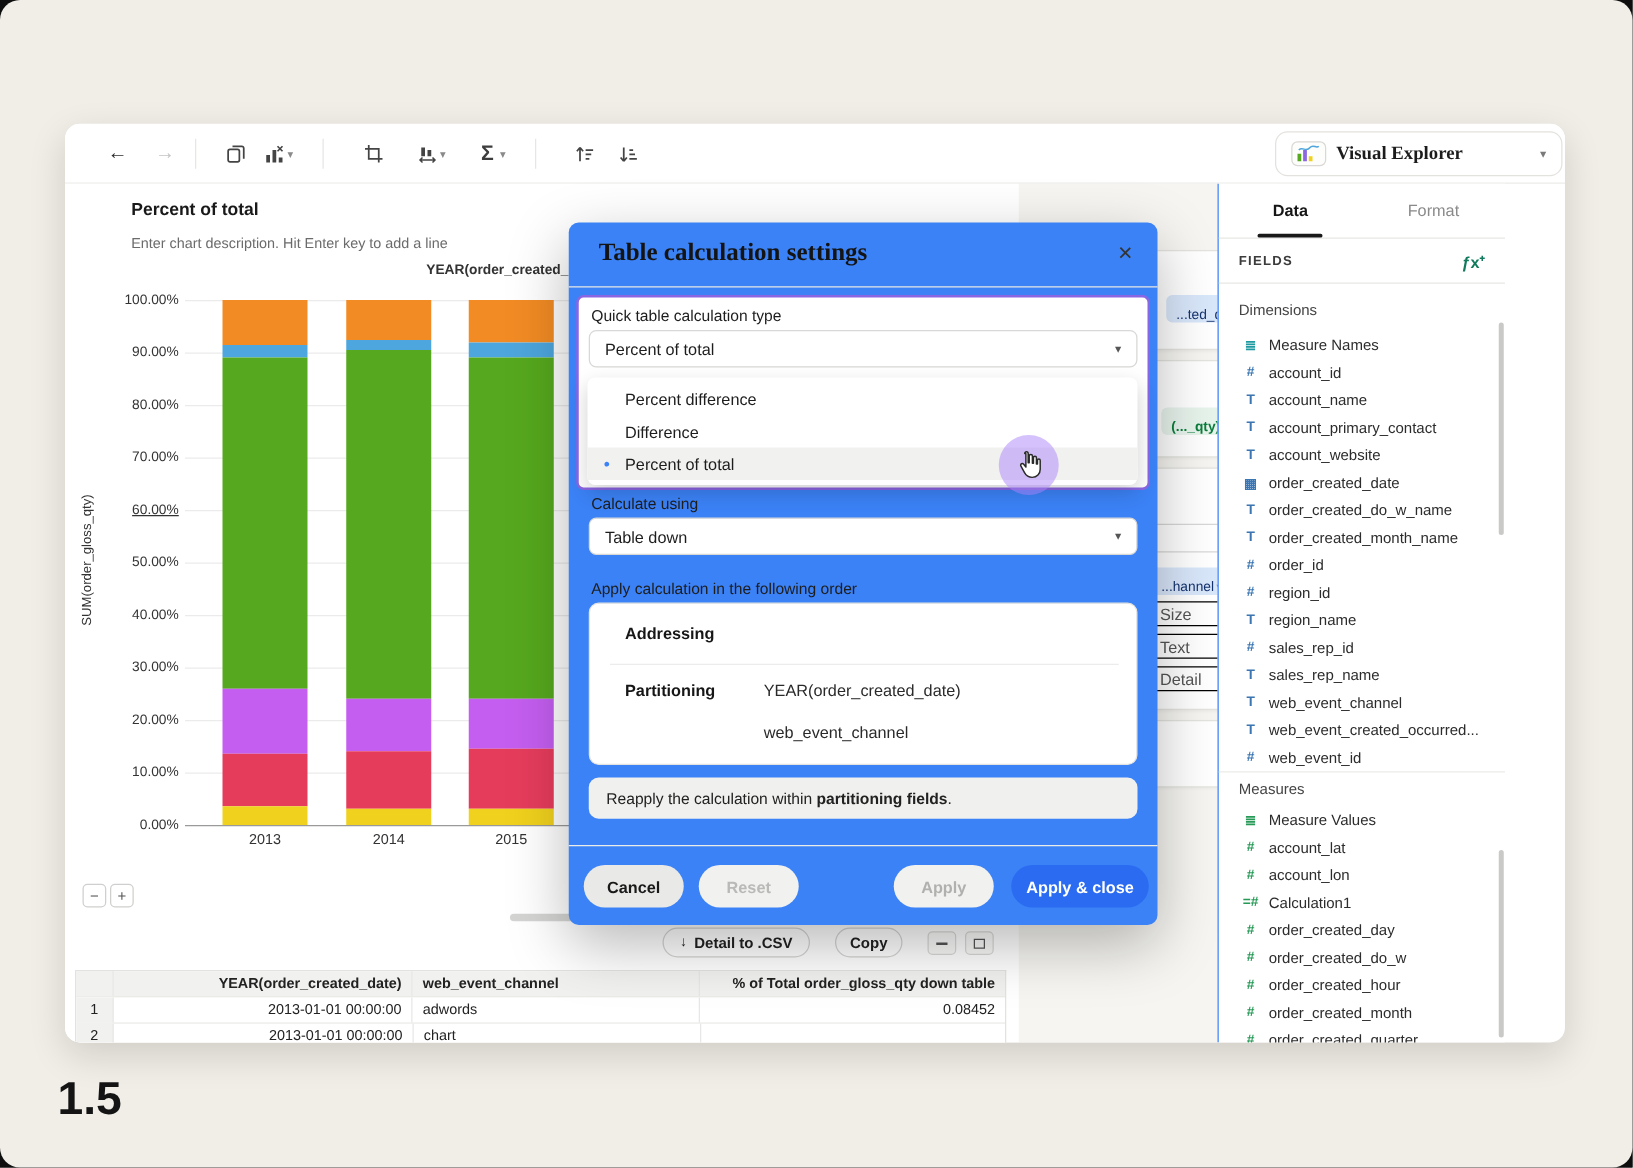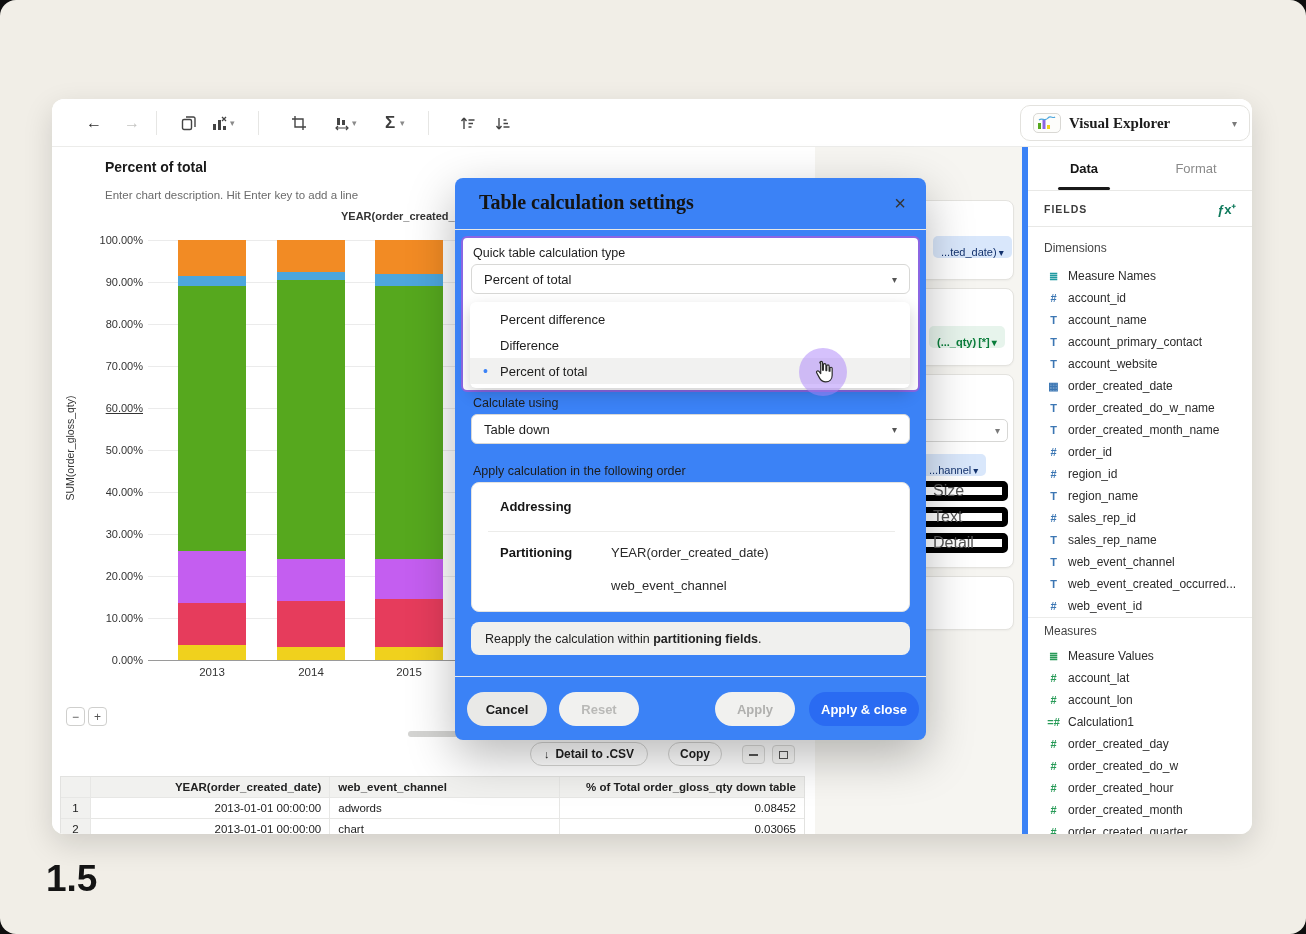--- a/index.html
+++ b/index.html
@@ -56,25 +56,25 @@
   .shelf{position:absolute;left:763px;top:48px;width:207px;height:687px;background:#f6f5f1;}
   .card{position:absolute;left:7px;width:192px;background:#fff;border:1px solid #e4e3df;border-radius:8px;
         box-shadow:0 1px 2px rgba(0,0,0,.04);}
   .card-title{position:absolute;left:9px;top:11px;font-size:12px;font-weight:700;color:#2e2e2e;}
   .pill{position:absolute;height:22px;border-radius:5px;display:flex;align-items:flex-end;gap:2px;padding:0 8px;
         font-size:11px;white-space:nowrap;}
   .pill-blue{background:#d9e7fb;color:#14336e;}
   .pill-green{background:#e7f4ec;color:#0a7d3b;font-weight:600;}
   .mini-select{position:absolute;height:23px;border:1px solid #d7d7d5;border-radius:5px;background:#fff;
                display:flex;align-items:center;justify-content:flex-end;padding:0 7px;}
-  .mark-box{position:absolute;height:20px;border:6px solid #000000;border-radius:5px;background:#fff;
-            font-size:16px;color:#555;display:flex;align-items:center;padding:0 8px;}
-
-  
-  .sidebar{position:absolute;left:970px;top:48px;width:230px;height:687px;background:#fff;border-left:6px solid #3b82f6;}
+  .mark-box{position:absolute;height:20px;border:1px solid #000000;border-radius:5px;background:#fff;
+            font-size:13px;color:#555;display:flex;align-items:center;padding:0 8px;}
+
+  
+  .sidebar{position:absolute;left:922px;top:48px;width:230px;height:687px;background:#fff;border-left:1px solid #3b82f6;}
   .tabs{position:absolute;left:0;top:0;width:100%;height:44px;border-bottom:1px solid #e8e8e6;display:flex;}
   .tab{flex:1;display:flex;align-items:center;justify-content:center;font-size:13px;color:#8a8a8a;position:relative;}
   .tab.active{color:#161616;font-weight:700;}
   .tab.active::after{content:"";position:absolute;left:50%;bottom:0;transform:translateX(-50%);width:52px;height:3px;
                      background:#191919;border-radius:2px;}
   .fields-row{position:absolute;left:0;top:44px;width:100%;height:36px;border-bottom:1px solid #e8e8e6;
               display:flex;align-items:center;padding:0 16px;}
   .fields-label{font-size:10.5px;font-weight:700;letter-spacing:1px;color:#3c3c3c;flex:1;}
   .fx{font-size:13px;color:#0f7a5c;font-weight:700;}
   .sec-label{position:absolute;left:16px;font-size:12px;color:#444;}
@@ -287,21 +287,20 @@
             <div class="drow">
               <div class="dcell c-num">1</div>
               <div class="dcell c-year">2013-01-01 00:00:00</div>
               <div class="dcell c-chan">adwords</div>
               <div class="dcell c-pct">0.08452</div>
             </div>
             <div class="drow">
               <div class="dcell c-num">2</div>
               <div class="dcell c-year">2013-01-01 00:00:00</div>
               <div class="dcell c-chan">chart</div>
-              <div class="dcell c-pct">0.03065</div>
             </div>
           </div>
       </div>
     </div>
 
     <div class="shelf">
 
       <div class="card" style="top:53px;height:80px;">
         <div class="card-title">Columns (X)</div>
         <div class="pill pill-blue" style="left:110px;top:35px;">

